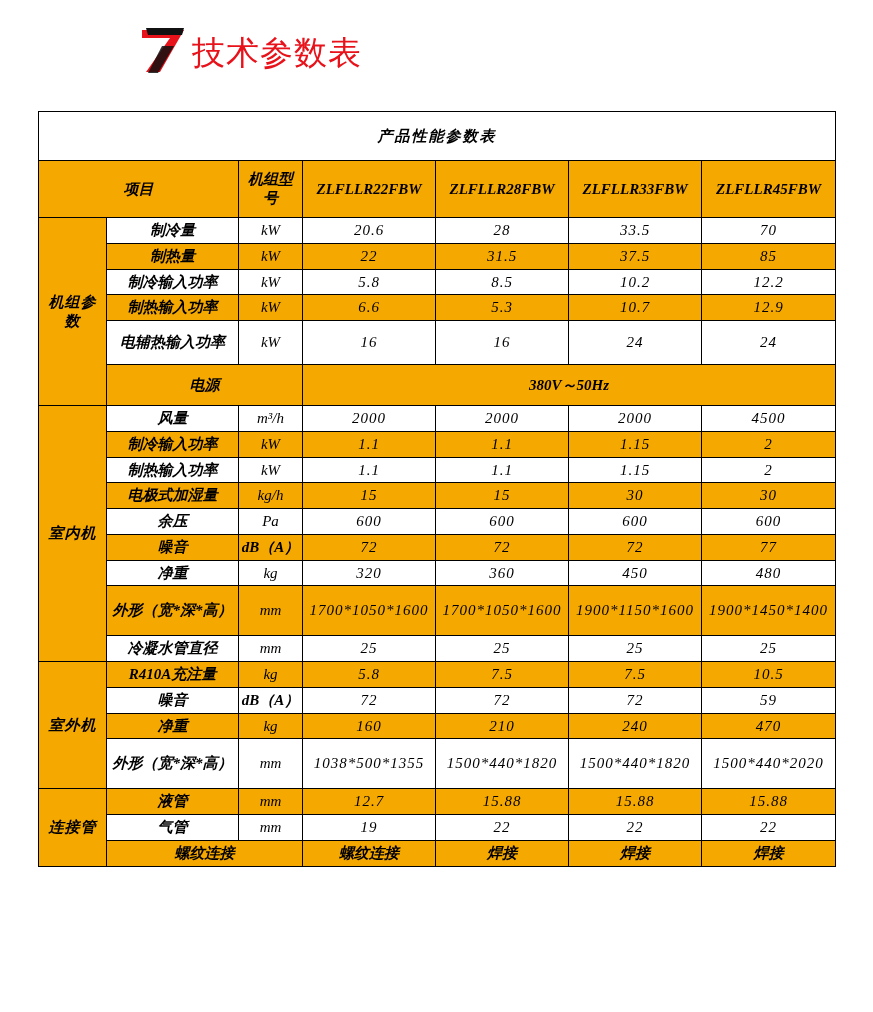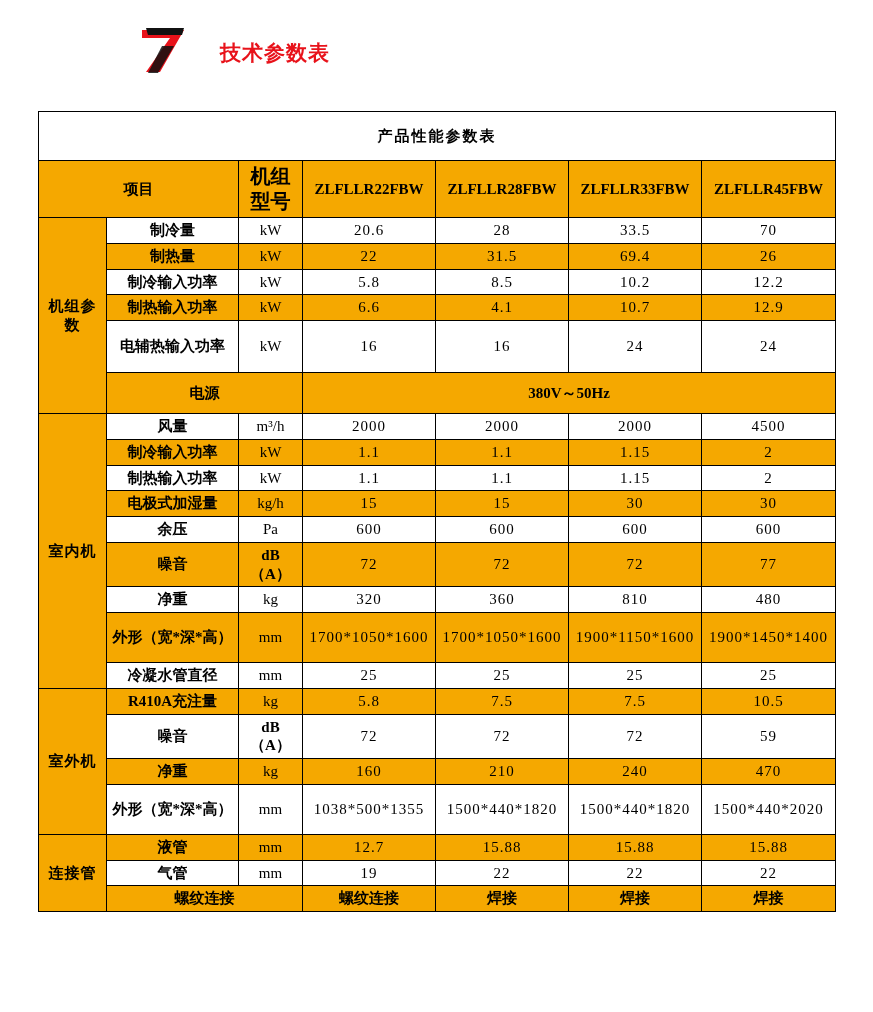--- a/index.html
+++ b/index.html
@@ -31,40 +31,40 @@
   .logo-mark {
     width: 46px;
     height: 48px;
     position: relative;
     margin-right: 6px;
     flex: none;
   }
   .logo-mark svg { display: block; }
   .header-title {
     font-family: "Liberation Serif", serif;
-    font-weight: bold;
-    font-size: 21px;
+    font-weight: normal;
+    font-size: 33px;
     color: #e8121a;
     letter-spacing: 1px;
     line-height: 1;
     padding-top: 6px;
-    margin-left: 28px;
   }
   
   .table-wrap {
     position: absolute;
     left: 38px;
     top: 111px;
     width: 797px;
   }
   table.spec {
     border-collapse: collapse;
     table-layout: fixed;
     width: 797px;
     background: #8b5cf6;
+    font-style: italic;
   }
   table.spec td {
     border: 1px solid #000;
     text-align: center;
     vertical-align: middle;
     font-size: 15px;
     font-family: "Liberation Serif", serif;
     padding: 3px 2px;
     line-height: 1.25;
     word-break: break-all;
@@ -76,21 +76,21 @@
     font-weight: bold;
     height: 42px;
     letter-spacing: 2px;
   }
   .head-row td {
     font-weight: bold;
     font-size: 16px;
     height: 50px;
   }
   .head-row td.model-col {
-    font-size: 20px;
+    font-size: 15px;
   }
   .grp {
     font-weight: bold;
     font-size: 17px;
     letter-spacing: 1px;
   }
   .lbl { font-weight: bold; font-size: 15px; }
   .unit { font-size: 14px; }
   .val { font-size: 15px; letter-spacing: 1px; }
   .power-row td {
@@ -155,40 +155,40 @@
           <td class="white val">20.6</td>
           <td class="white val">28</td>
           <td class="white val">33.5</td>
           <td class="white val">70</td>
         </tr>
         <tr>
           <td class="amber lbl">制热量</td>
           <td class="amber unit">kW</td>
           <td class="amber val">22</td>
           <td class="amber val">31.5</td>
-          <td class="amber val">69.4</td>
-          <td class="amber val">26</td>
+          <td class="amber val">37.5</td>
+          <td class="amber val">85</td>
         </tr>
         <tr>
           <td class="white lbl">制冷输入功率</td>
           <td class="white unit">kW</td>
           <td class="white val">5.8</td>
           <td class="white val">8.5</td>
           <td class="white val">10.2</td>
           <td class="white val">12.2</td>
         </tr>
         <tr>
           <td class="amber lbl">制热输入功率</td>
           <td class="amber unit">kW</td>
           <td class="amber val">6.6</td>
-          <td class="amber val">4.1</td>
+          <td class="amber val">5.3</td>
           <td class="amber val">10.7</td>
           <td class="amber val">12.9</td>
         </tr>
-        <tr style="height:52px">
+        <tr style="height:44px">
           <td class="white lbl">电辅热输入功率</td>
           <td class="white unit">kW</td>
           <td class="white val">16</td>
           <td class="white val">16</td>
           <td class="white val">24</td>
           <td class="white val">24</td>
         </tr>
         <tr class="power-row">
           <td class="amber" colspan="2">电源</td>
           <td class="amber" colspan="4">380V～50Hz</td>
@@ -241,21 +241,21 @@
           <td class="amber val">72</td>
           <td class="amber val">72</td>
           <td class="amber val">72</td>
           <td class="amber val">77</td>
         </tr>
         <tr>
           <td class="white lbl">净重</td>
           <td class="white unit">kg</td>
           <td class="white val">320</td>
           <td class="white val">360</td>
-          <td class="white val">810</td>
+          <td class="white val">450</td>
           <td class="white val">480</td>
         </tr>
         <tr style="height:50px">
           <td class="amber lbl">外形（宽*深*高）</td>
           <td class="amber unit">mm</td>
           <td class="amber val">1700*1050*1600</td>
           <td class="amber val">1700*1050*1600</td>
           <td class="amber val">1900*1150*1600</td>
           <td class="amber val">1900*1450*1400</td>
         </tr>

